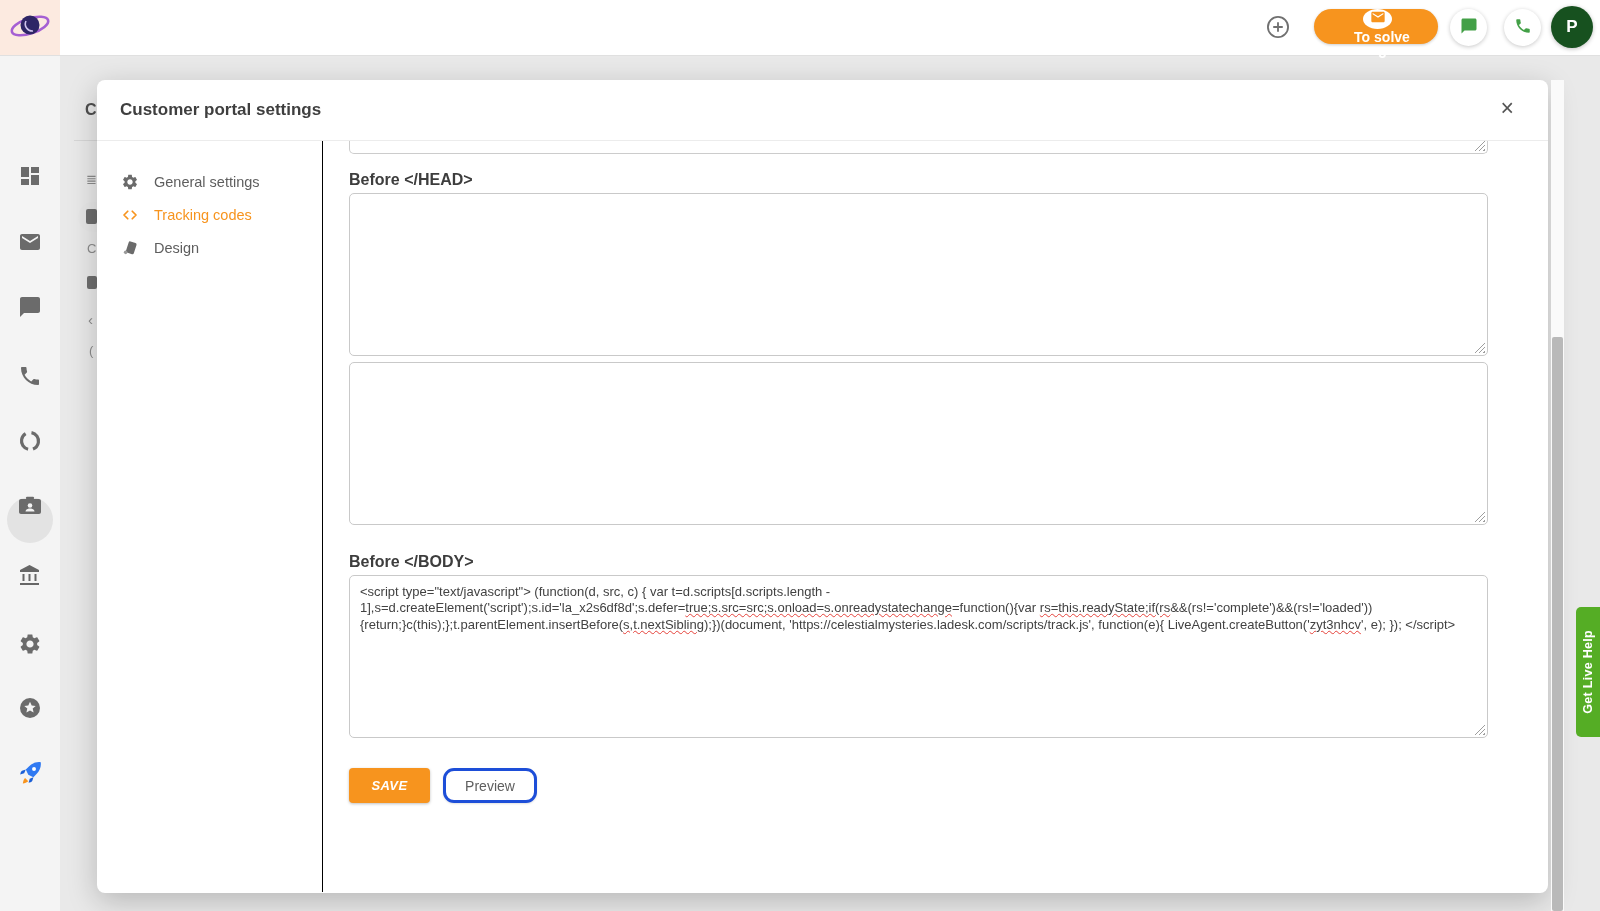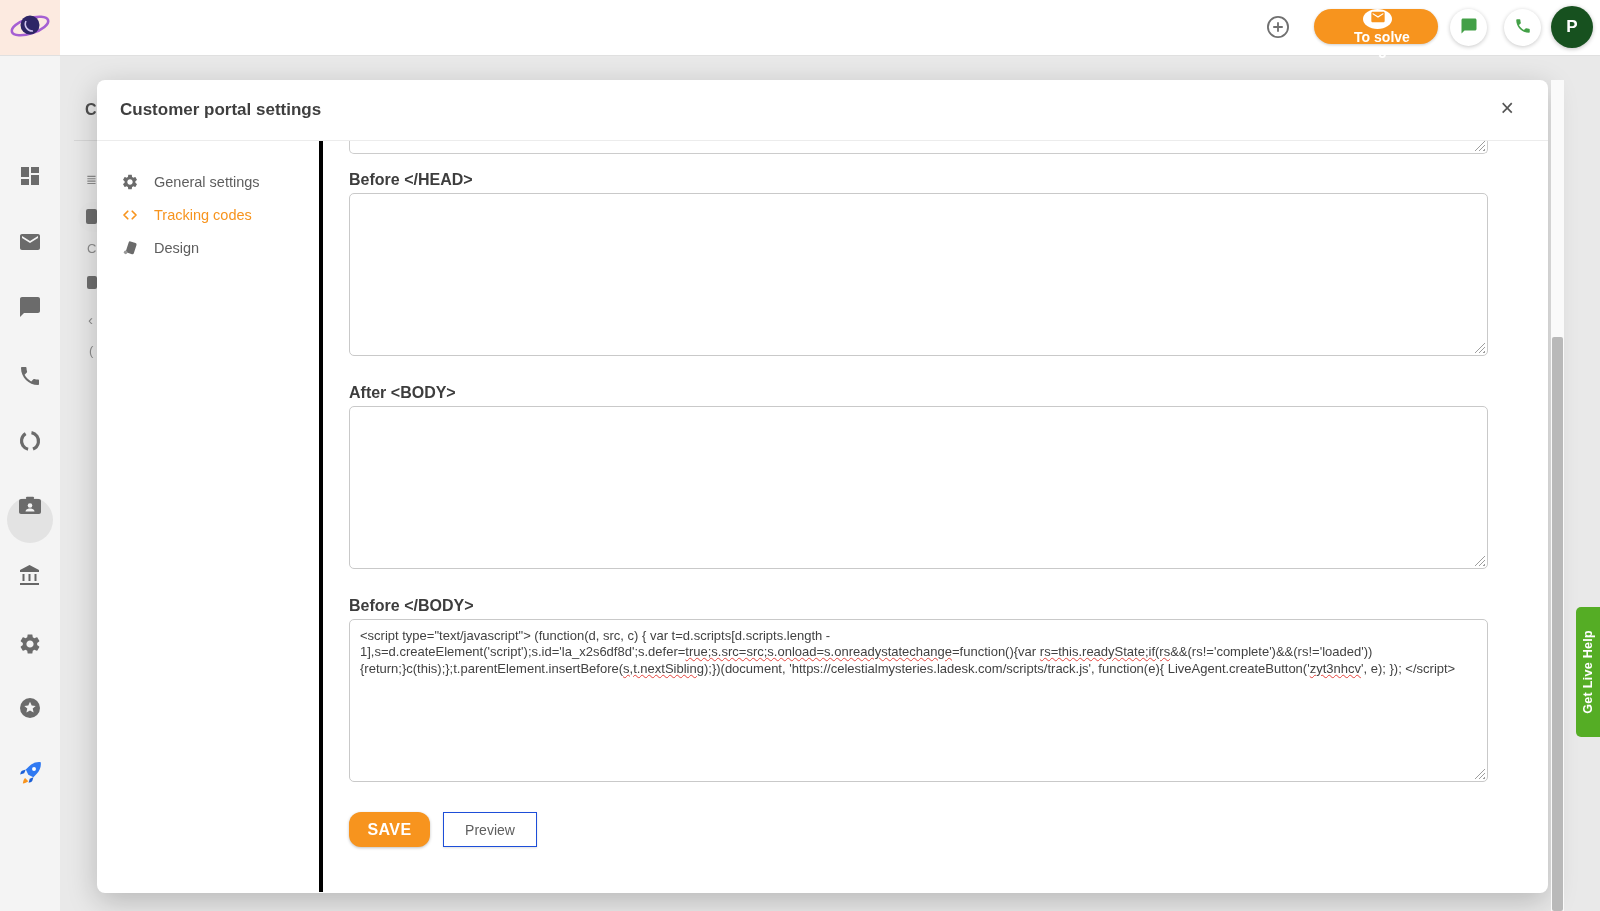--- a/index.html
+++ b/index.html
@@ -44,44 +44,44 @@
   .bg-frag-box { position:absolute; background:#6e6e6e; border-radius:2px; z-index:11; }
   .bg-frag-glyph { position:absolute; color:#8b8b8b; font-size:13px; z-index:11; }
   
   .modal { position:absolute; left:97px; top:80px; width:1451px; height:813px; background:#fff;
            border-radius:8px; box-shadow:0 8px 30px rgba(0,0,0,.22); z-index:60; }
   .modal-header { position:relative; height:61px; border-bottom:1px solid #ececec; }
   .modal-title { position:absolute; left:23px; top:20px; font-size:17px; font-weight:bold; color:#3f3f3f; }
   .modal-close { position:absolute; right:30px; top:13px; font-size:23px; color:#555; cursor:pointer;
                  line-height:1; padding:4px; }
   .modal-body { display:flex; height:751px; }
-  .modal-nav { width:226px; border-right:4px solid #000000; padding-top:24px; }
+  .modal-nav { width:226px; border-right:1px solid #000000; padding-top:24px; }
   .nav-item { display:flex; align-items:center; padding:7.5px 0 7.5px 24px; cursor:pointer; }
   .nav-item .nav-ic { width:18px; height:18px; margin-right:15px; flex:none; }
   .nav-item .nav-label { font-size:14.5px; color:#5e5e5e; }
   .nav-item.active .nav-label { color:#f7941e; }
   .modal-content { position:relative; flex:1; padding-left:26px; overflow:hidden; }
   .cut-box { width:1139px; height:13px; border:1px solid #ccc; border-top:none;
              border-radius:0 0 5px 5px; position:relative; }
   .sec-label { margin-top:17px; font-size:16px; font-weight:bold; color:#3d3d3d; height:16px; }
   .sec-label.gap { margin-top:28px; }
   .code-box { width:1139px; height:163px; border:1px solid #c9c9c9; border-radius:5px;
               margin-top:6px; background:#fff; position:relative; padding:8px 10px;
               font-size:13px; line-height:1.25; color:#424242; white-space:pre-wrap;
               overflow-wrap:break-word; word-break:break-word; overflow:hidden; cursor:text; }
   .grip { position:absolute; right:2px; bottom:2px; width:11px; height:11px;
           background:repeating-linear-gradient(135deg, transparent 0 2px, #9e9e9e 2px 3px);
           clip-path:polygon(100% 0, 100% 100%, 0 100%); cursor:nwse-resize; }
   .miss { text-decoration-line:underline; text-decoration-style:wavy;
           text-decoration-color:#e5423b; text-decoration-thickness:1px; }
   .btn-row { margin-top:30px; display:flex; }
-  .save-btn { width:81px; height:35px; background:#f7941e; border:none; border-radius:12px;
-              color:#fff; font-weight:bold; font-size:16px; letter-spacing:.4px; cursor:pointer;
-              box-shadow:0 1px 3px rgba(0,0,0,.25); font-family:"Liberation Sans",sans-serif; }
-  .preview-btn { width:94px; height:35px; background:#fff; border:1px solid #1d4ed8; border-radius:0;
+  .save-btn { width:81px; height:35px; background:#f7941e; border:none; border-radius:4px;
+              color:#fff; font-weight:bold; font-size:13px; letter-spacing:.4px; cursor:pointer;
+              box-shadow:0 1px 3px rgba(0,0,0,.25); font-family:"Liberation Sans",sans-serif;font-style:italic; }
+  .preview-btn { width:94px; height:35px; background:#fff; border:3px solid #1d4ed8; border-radius:11px;
                  color:#5e5e5e; font-size:14px; margin-left:13px; cursor:pointer;
                  box-shadow:0 1px 2px rgba(0,0,0,.12); font-family:"Liberation Sans",sans-serif; }
   
   .scroll-track { position:absolute; left:1551px; top:80px; width:13px; height:831px;
                   background:#fafafa; z-index:70; }
   .scroll-thumb { position:absolute; left:1px; top:257px; width:11px; height:574px;
                   background:#b9b9b9; border-radius:2px; cursor:pointer; }
   .help-ribbon { position:absolute; right:0; top:607px; width:24px; height:130px; background:#55ad25;
                  border-radius:5px 0 0 5px; z-index:80; display:flex; align-items:center;
                  justify-content:center; cursor:pointer; }
@@ -250,21 +250,20 @@
     </div>
 
     <div class="modal-content">
       <div class="cut-box">
         <span class="grip"></span>
       </div>
 
       <div class="sec-label">Before &lt;/HEAD&gt;</div>
       <div class="code-box" role="textbox"><span class="grip"></span></div>
 
-      <div class="sec-label gap">After &lt;BODY&gt;</div>
       <div class="code-box" role="textbox"><span class="grip"></span></div>
 
       <div class="sec-label gap">Before &lt;/BODY&gt;</div>
       <div class="code-box" id="before-body-box" role="textbox">&lt;script type="text/javascript"&gt; (function(d, src, c) { var t=d.scripts[d.scripts.length - 1],s=d.createElement('script');s.id='la_x2s6df8d';s.defer=<span class="miss">true;s.src=src;s.onload=s.onreadystatechange</span>=function(){var <span class="miss">rs=this.readyState;if(rs</span>&amp;&amp;(rs!='complete')&amp;&amp;(rs!='loaded')){return;}c(this);};t.parentElement.insertBefore(<span class="miss">s,t.nextSibling</span>);})(document, 'https://celestialmysteries.ladesk.com/scripts/track.js', function(e){ LiveAgent.createButton('<span class="miss">zyt3nhcv</span>', e); }); &lt;/script&gt;<span class="grip"></span></div>
 
       <div class="btn-row">
         <button class="save-btn">SAVE</button>
         <button class="preview-btn">Preview</button>
       </div>
     </div>

